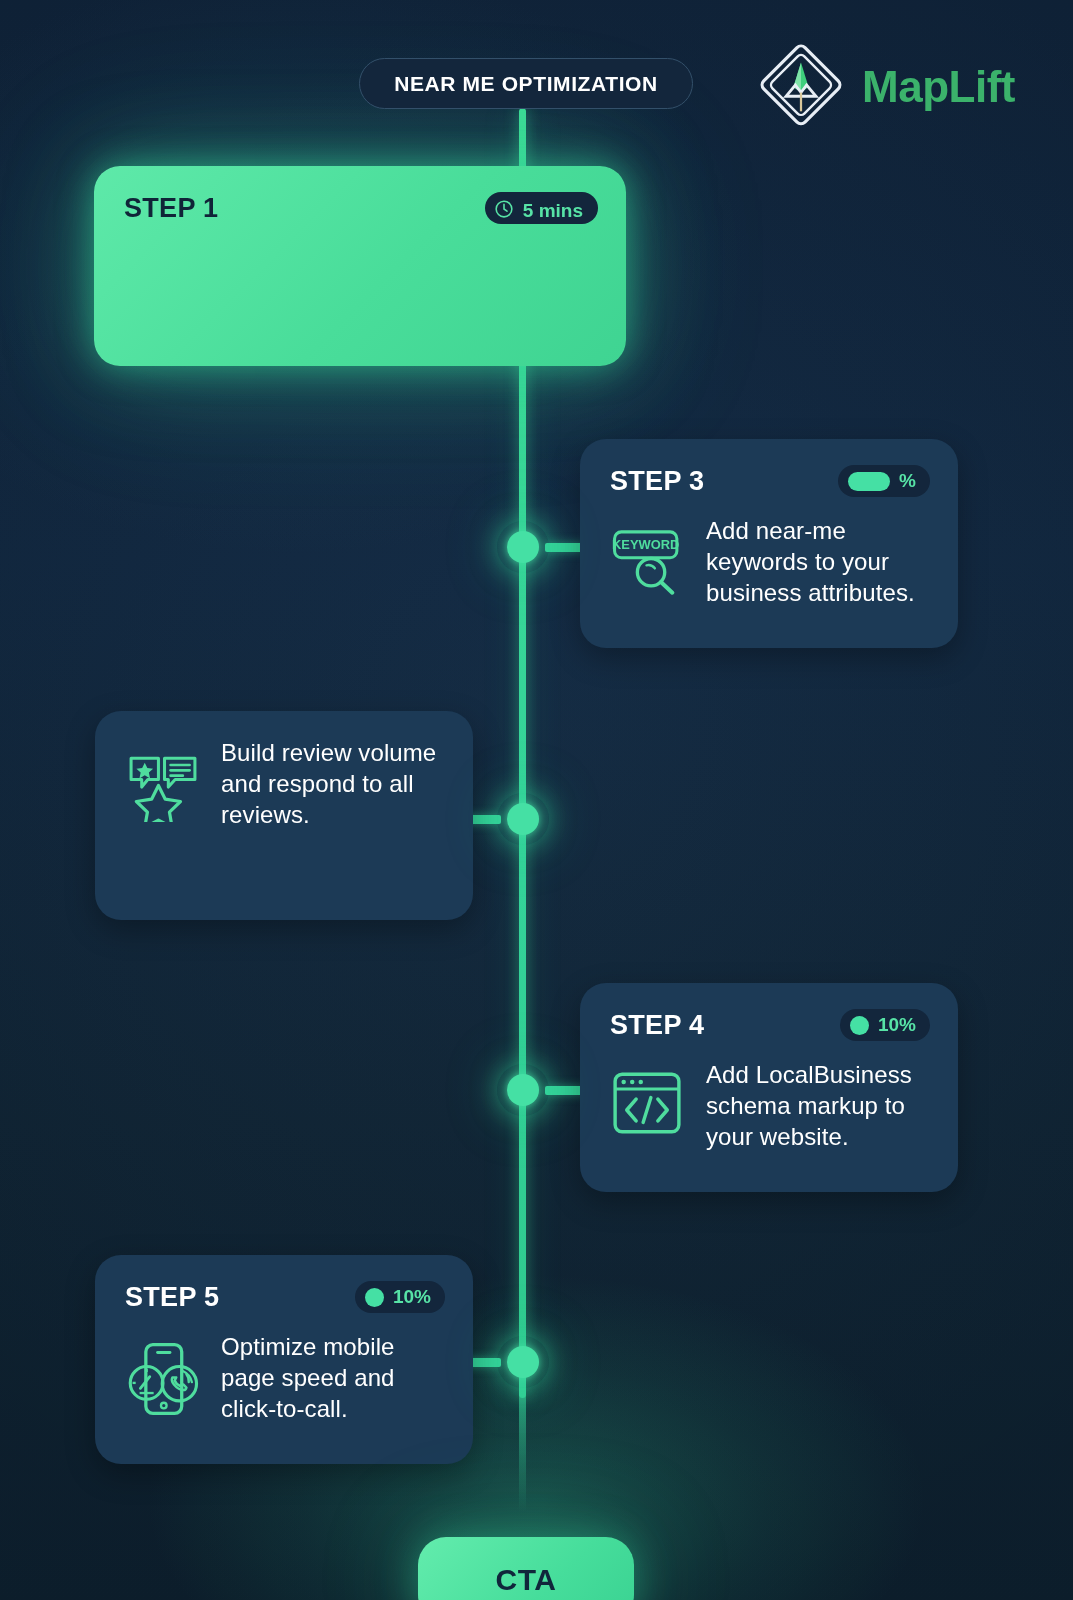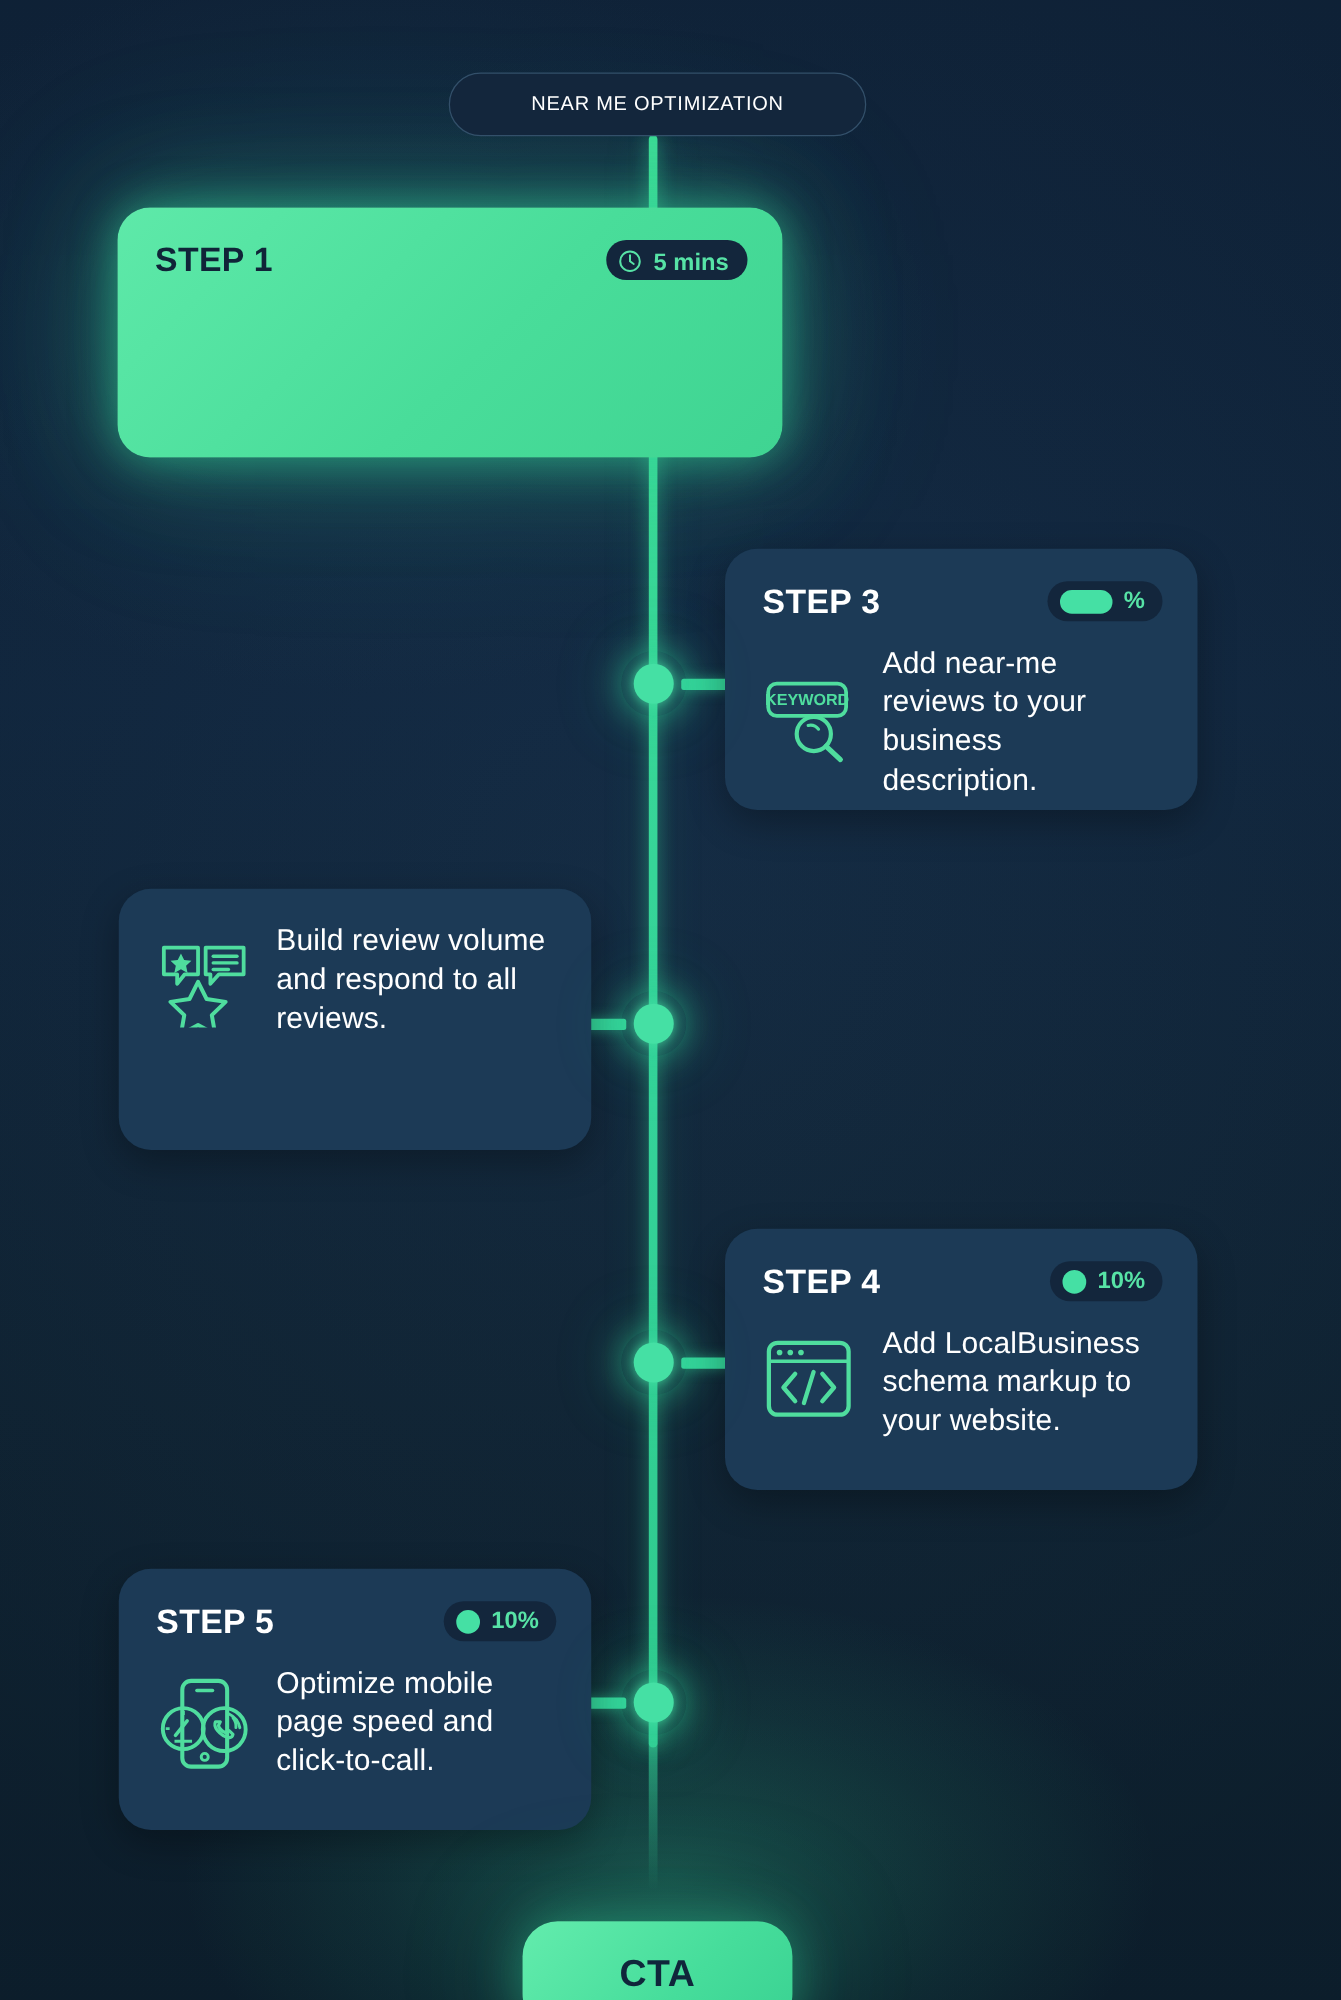--- a/index.html
+++ b/index.html
@@ -41,22 +41,22 @@
     left: 359px; top: 58px;
     width: 334px; height: 51px;
     border-radius: 26px;
     background: #13263c;
     border: 1.5px solid #33506a;
     display: flex; align-items: center; justify-content: center;
     z-index: 6;
   }
   .header-pill .label {
     color: #ffffff;
-    font-size: 16px;
-    font-weight: normal;
+    font-size: 21px;
+    font-weight: bold;
     letter-spacing: 0.6px;
     white-space: nowrap;
   }
 
   .brand {
     position: absolute;
     right: 58px; top: 38px;
     display: flex; align-items: center; gap: 14px;
     z-index: 6;
   }
@@ -198,20 +198,33 @@
 </style>
 </head>
 <body>
 
 <div id="canvas">
 
   <div class="header-pill">
     <span class="label">NEAR ME OPTIMIZATION</span>
   </div>
 
+  <div class="brand">
+    <span>
+      <svg width="94" height="94" viewBox="0 0 100 100">
+        <rect x="50" y="6" width="62" height="62" transform="rotate(45 50 6)" fill="none" stroke="#e8eef5" stroke-width="3.4" rx="6"></rect>
+        <rect x="50" y="16" width="48" height="48" transform="rotate(45 50 16)" fill="none" stroke="#e8eef5" stroke-width="2.6" rx="5"></rect>
+        <path d="M50 26 L58 52 L50 58 L42 52 Z" fill="#3ecf7c"></path>
+        <path d="M50 26 L50 58 L42 52 Z" fill="#7ee3a8"></path>
+        <path d="M34 62 L44 50 L50 58 L56 50 L66 62 Z" fill="none" stroke="#e8eef5" stroke-width="3"></path>
+        <line x1="50" y1="58" x2="50" y2="78" stroke="#d9c79a" stroke-width="2.4"></line>
+      </svg>
+    </span>
+    <span class="brand-name">MapLift</span>
+  </div>
 
   <div class="spine"></div>
   <div class="spine-tail"></div>
 
   <div class="node" style="left:497px; top:521px;">
       <span class="core"></span>
     </div>
   <div class="stub" style="left:545px; top:543px; width:38px;"></div>
 
   <div class="node" style="left:497px; top:793px;">
@@ -255,21 +268,21 @@
     <div class="card-body">
       <span class="card-icon">
         <svg width="76" height="72" viewBox="0 0 100 94">
           <rect x="6" y="10" width="82" height="34" rx="9" fill="none" stroke="#4fdd9e" stroke-width="4"></rect>
           <text x="47" y="33" font-family="Liberation Sans, sans-serif" font-size="17" font-weight="bold" fill="#4fdd9e" text-anchor="middle">KEYWORD</text>
           <circle cx="54" cy="63" r="18" fill="none" stroke="#4fdd9e" stroke-width="4.4"></circle>
           <path d="M48 54 a11 11 0 0 1 11 4" fill="none" stroke="#4fdd9e" stroke-width="3.2" stroke-linecap="round"></path>
           <line x1="67" y1="76" x2="82" y2="90" stroke="#4fdd9e" stroke-width="5.4" stroke-linecap="round"></line>
         </svg>
       </span>
-      <span class="card-text">Add near-me reviews to your business description.</span>
+      <span class="card-text">Add near-me keywords to your business attributes.</span>
     </div>
   </div>
 
   <div class="card" style="left:95px; top:711px; width:378px; height:209px;">
     <div class="card-body">
       <span class="card-icon">
         <svg width="76" height="76" viewBox="0 0 100 100">
           <path d="M8 16 h36 v28 h-14 l-8 10 v-10 H8 Z" fill="none" stroke="#4fdd9e" stroke-width="4" stroke-linejoin="round"></path>
           <path d="M26 22 l3.4 7 7.6 .8 -5.6 5.2 1.6 7.6 -7-4 -7 4 1.6-7.6 -5.6-5.2 7.6-.8 Z" fill="#4fdd9e"></path>
           <path d="M52 16 h40 v28 h-26 l-9 10 v-10 h-5 Z" fill="none" stroke="#4fdd9e" stroke-width="4" stroke-linejoin="round"></path>

